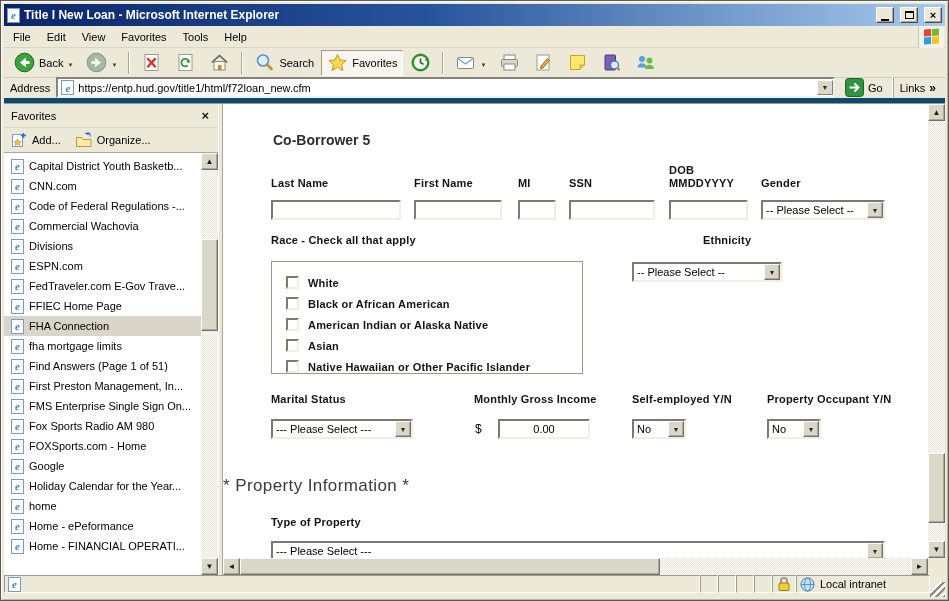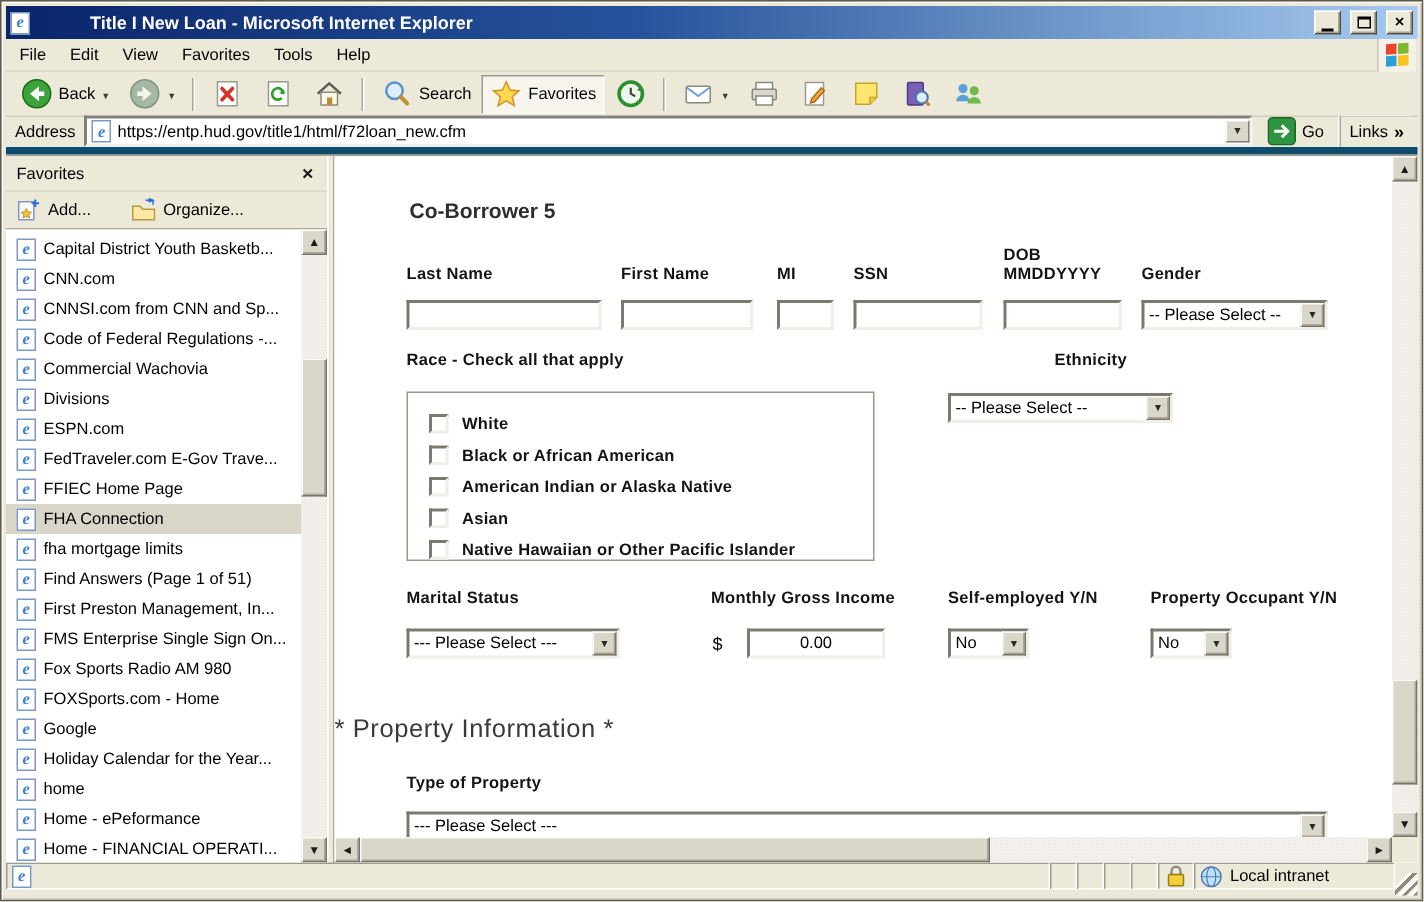--- a/index.html
+++ b/index.html
@@ -6,21 +6,21 @@
   html,body { width:949px; height:601px; }
   body { font-family:"Liberation Sans",sans-serif; font-size:11px; color:#000; background:#fff; }
 
   .window { width:949px; height:601px; border:1px solid #5c5a50; background:#ece9d8; padding:3px;
             display:flex; flex-direction:column;
             box-shadow: inset 1px 1px 0 #fdfdf9, inset -1px -1px 0 #b9b6a8; }
 
   
   .titlebar { flex:none; height:22px; background:linear-gradient(90deg,#0a246a 0%,#26549c 45%,#6f97c9 75%,#a6caf0 100%);
               display:flex; align-items:center; padding:0 3px; gap:4px; }
-  .titlebar .title { color:#fff; font-weight:bold; font-size:12px; flex:1; white-space:nowrap; overflow:hidden;margin-left:36px; }
+  .titlebar .title { color:#fff; font-weight:bold; font-size:12px; flex:1; white-space:nowrap; overflow:hidden; }
   .winbtn { width:18px; height:16px; background:#ece9d8; border:1px solid; border-color:#fff #4e4c43 #4e4c43 #fff;
             box-shadow: inset -1px -1px 0 #aca899; display:flex; align-items:center; justify-content:center;
             font-size:11px; font-weight:bold; margin-left:2px; color:#000; }
   .glyph-min { width:8px; height:2px; background:#000; margin-top:9px; }
   .glyph-max { width:9px; height:8px; border:1px solid #000; border-top-width:2px; }
 
   
   .menubar { flex:none; height:22px; display:flex; align-items:center; padding:0 1px; border-bottom:1px solid #d9d6c9; }
   .menu-item { padding:4px 8px; }
   .flagbox { margin-left:auto; width:26px; height:22px; background:#f4f2e8; border-left:1px solid #c6c3b5;
@@ -49,21 +49,21 @@
   .links { display:flex; align-items:center; gap:4px; padding:0 6px; border-left:1px solid #aca899; box-shadow:-1px 0 0 #fff; height:21px;justify-content:space-between; }
   .chev::before { content:"»"; font-weight:bold; font-size:12px; }
 
   
   .main { flex:1; min-height:0; display:flex; border-top:1px solid #9c9a8e; }
 
   .favpanel { flex:none; width:214px; display:flex; flex-direction:column; background:#ece9d8; }
   .fav-header { flex:none; height:24px; display:flex; align-items:center; padding:0 7px; border-bottom:1px solid #d9d6c9; }
   .fav-title { flex:1; }
   .fav-close { font-size:13px; font-weight:bold; color:#1a1a1a; padding:0 2px; }
-  .fav-actions { flex:none; height:25px; display:flex; align-items:center; gap:26px; padding:0 7px; border-bottom:1px solid #aca899; box-shadow:0 1px 0 #fff; }
+  .fav-actions { flex:none; height:25px; display:flex; align-items:center; gap:14px; padding:0 7px; border-bottom:1px solid #aca899; box-shadow:0 1px 0 #fff; }
   .fav-act { display:flex; align-items:center; gap:4px; }
   .fav-list { flex:1; background:#fff; position:relative; overflow:hidden; padding-top:3px; }
   .fav-item { height:20px; display:flex; align-items:center; gap:5px; padding-left:7px; width:calc(100% - 17px);
               white-space:nowrap; overflow:hidden; }
   .fav-item.selected { background:#d9d5c9; }
   .e-icon { flex:none; width:13px; height:15px; background:#fff; border:1px solid #7b99c8; display:flex; align-items:center; justify-content:center; }
   .e-icon::before { content:"e"; font-family:"Liberation Serif",serif; font-style:italic; font-weight:bold; font-size:11px; color:#3a7edc; }
 
   .splitter { flex:none; width:5px; background:#ece9d8; border-left:1px solid #fff; border-right:1px solid #aca899; }
 
@@ -324,24 +324,20 @@
             <div class="fav-item">
             <span class="e-icon"></span>
             <span>Capital District Youth Basketb...</span>
           </div>
             <div class="fav-item">
             <span class="e-icon"></span>
             <span>CNN.com</span>
           </div>
             <div class="fav-item">
             <span class="e-icon"></span>
-            <span>CNNSI.com from CNN and Sp...</span>
-          </div>
-            <div class="fav-item">
-            <span class="e-icon"></span>
             <span>Code of Federal Regulations -...</span>
           </div>
             <div class="fav-item">
             <span class="e-icon"></span>
             <span>Commercial Wachovia</span>
           </div>
             <div class="fav-item">
             <span class="e-icon"></span>
             <span>Divisions</span>
           </div>

